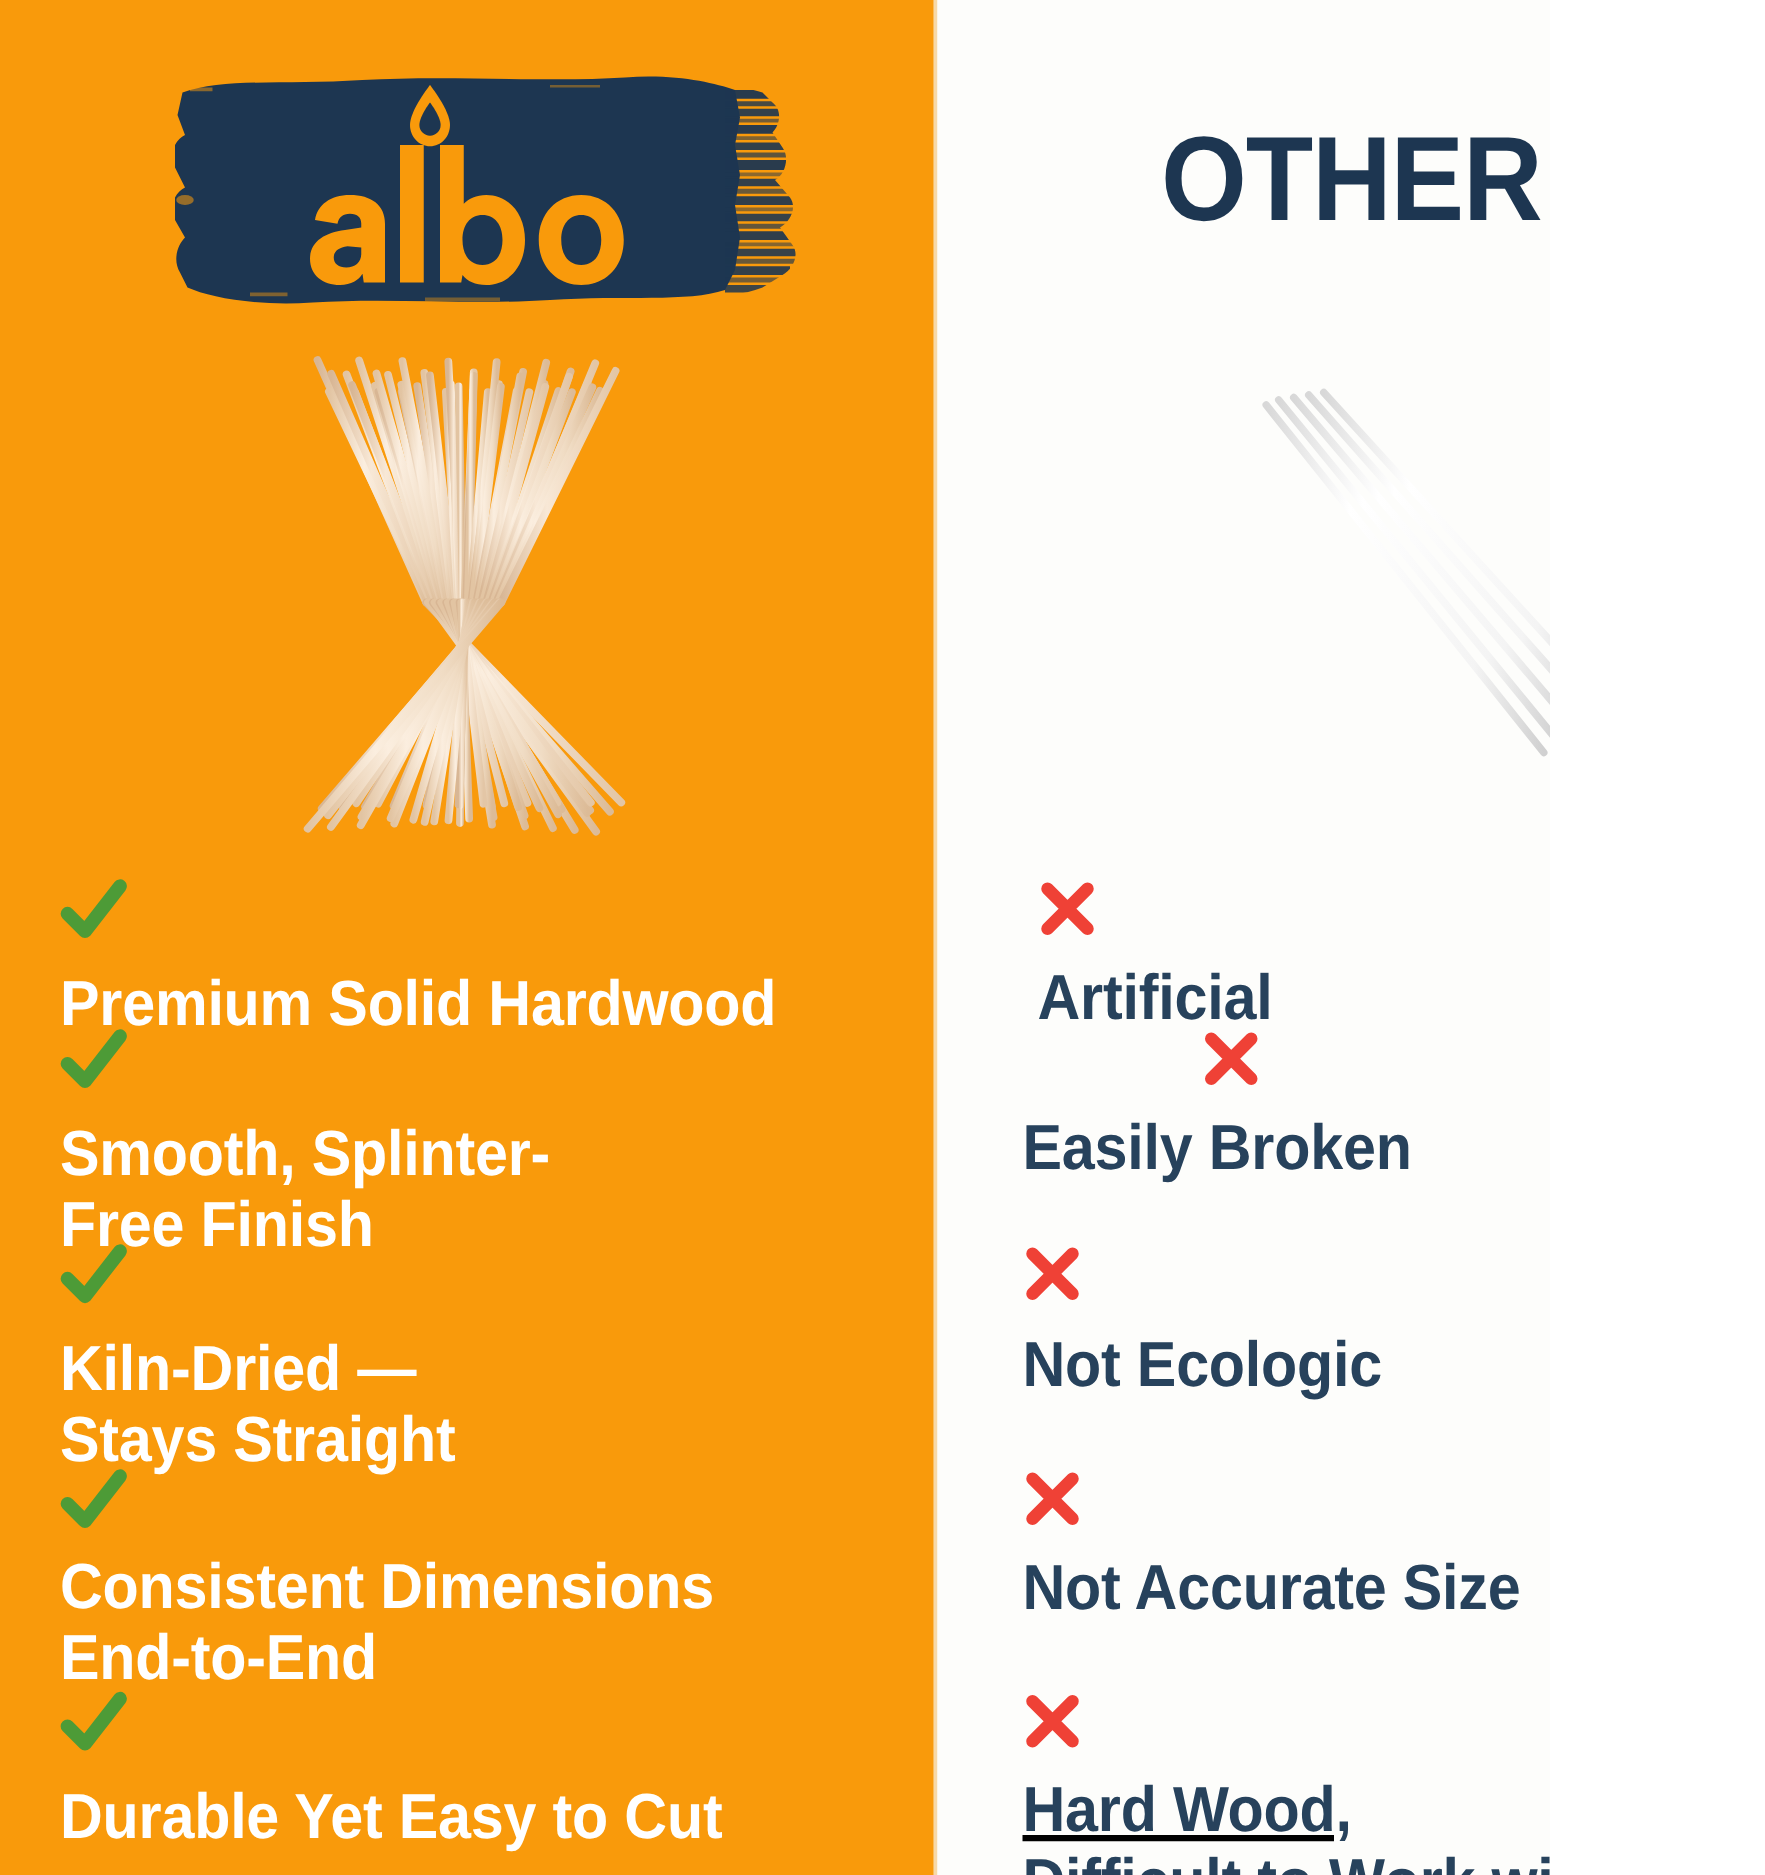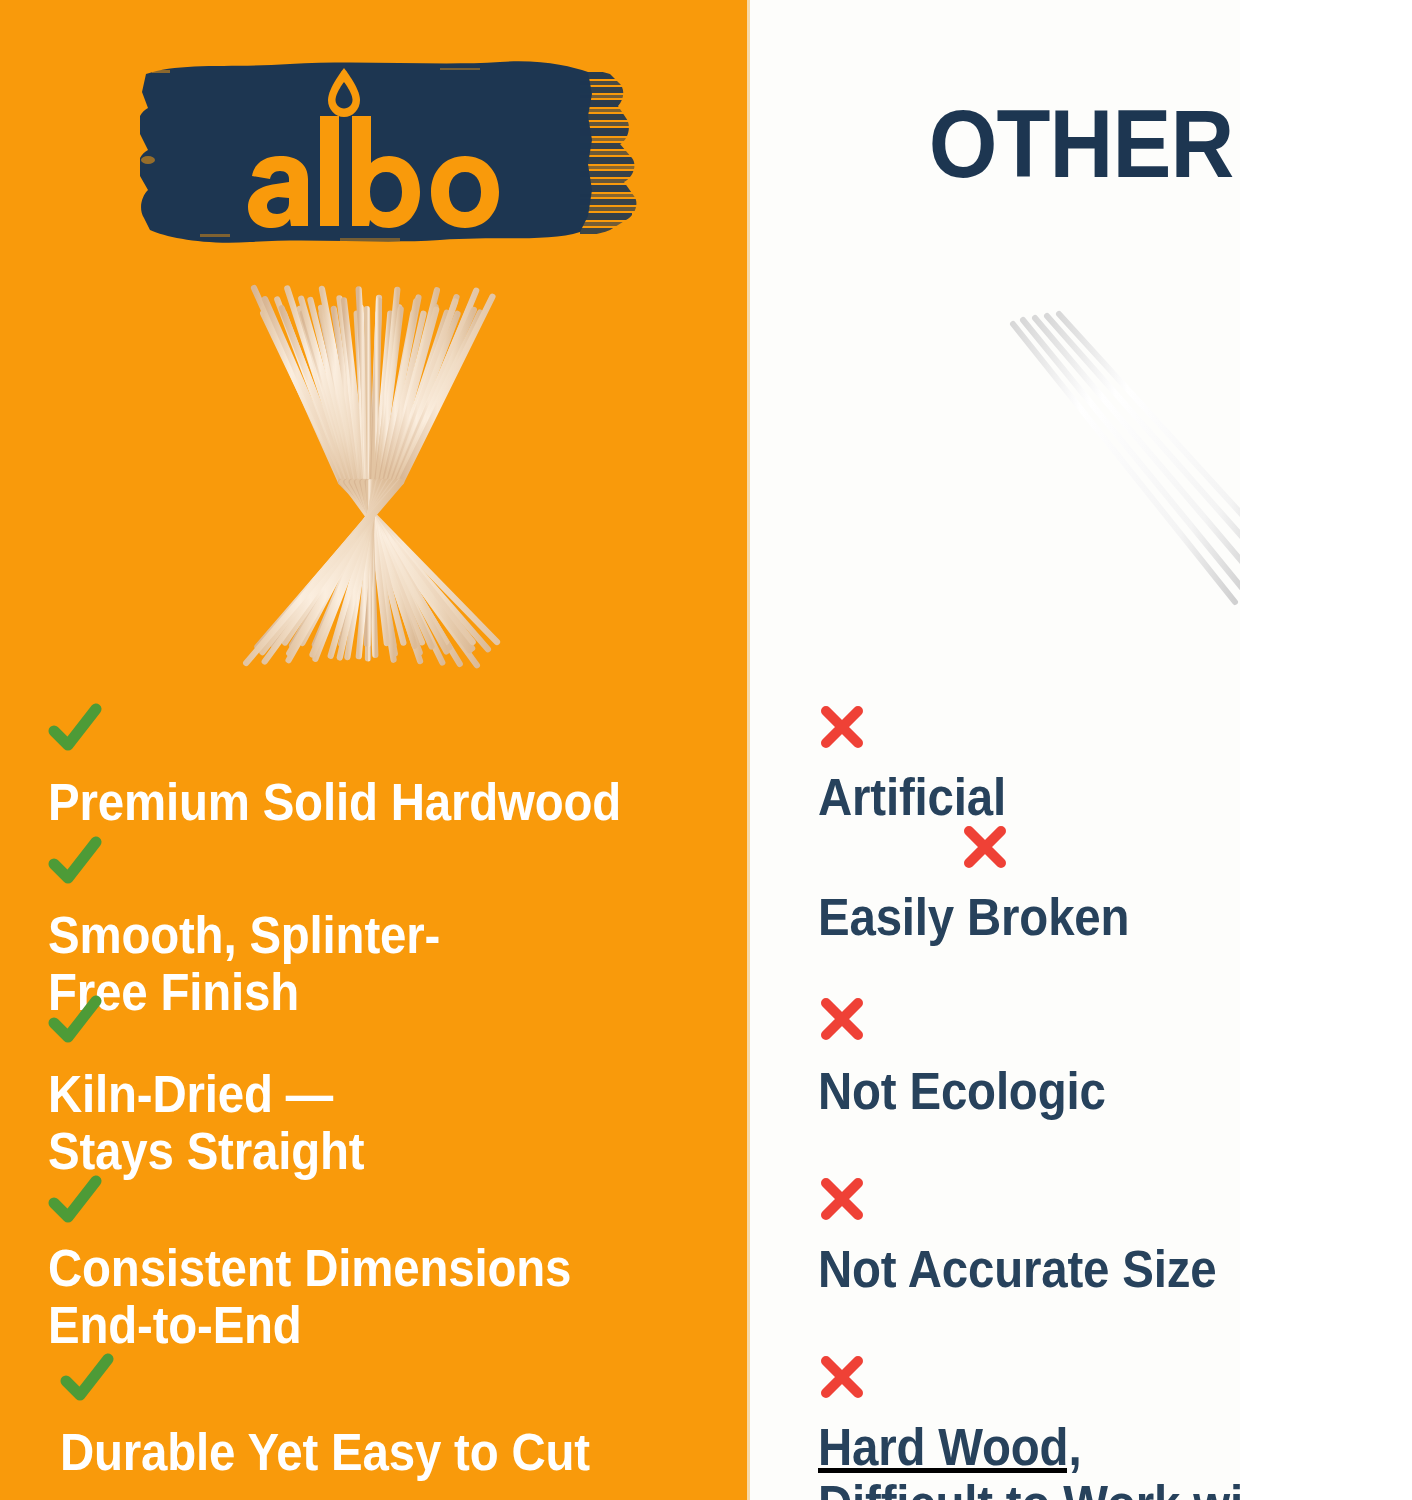--- a/index.html
+++ b/index.html
@@ -473,21 +473,21 @@
 
     <div class="item" style="top:0px;left:0px;">
       <span class="mark">
         <svg viewBox="0 0 54 54" width="54" height="54" xmlns="http://www.w3.org/2000/svg">
           <path d="M6,29 L20,43 L48,7" fill="none" stroke="#4d9b37" stroke-width="11" stroke-linecap="round" stroke-linejoin="round"></path>
         </svg>
       </span>
       <span class="item-label">Premium Solid Hardwood</span>
     </div>
 
-    <div class="item" style="top:133px;left:0px;">
+    <div class="item" style="top:120px;left:0px;">
       <span class="mark">
         <svg viewBox="0 0 54 54" width="54" height="54" xmlns="http://www.w3.org/2000/svg">
           <path d="M6,29 L20,43 L48,7" fill="none" stroke="#4d9b37" stroke-width="11" stroke-linecap="round" stroke-linejoin="round"></path>
         </svg>
       </span>
       <span class="item-label">Smooth, Splinter-
 Free Finish</span>
     </div>
 
     <div class="item" style="top:292px;left:0px;">
@@ -503,33 +503,33 @@
     <div class="item" style="top:472px;left:0px;gap:12px;">
       <span class="mark">
         <svg viewBox="0 0 54 54" width="54" height="54" xmlns="http://www.w3.org/2000/svg">
           <path d="M6,29 L20,43 L48,7" fill="none" stroke="#4d9b37" stroke-width="11" stroke-linecap="round" stroke-linejoin="round"></path>
         </svg>
       </span>
       <span class="item-label">Consistent Dimensions
 End-to-End</span>
     </div>
 
-    <div class="item" style="top:650px;left:12px;">
+    <div class="item" style="top:650px;left:0px;">
       <span class="mark">
         <svg viewBox="0 0 54 54" width="54" height="54" xmlns="http://www.w3.org/2000/svg">
           <path d="M6,29 L20,43 L48,7" fill="none" stroke="#4d9b37" stroke-width="11" stroke-linecap="round" stroke-linejoin="round"></path>
         </svg>
       </span>
       <span class="item-label">Durable Yet Easy to Cut</span>
     </div>
   </div>
 
   <div class="list list-right">
 
-    <div class="item" style="top:0px;left:0px;">
+    <div class="item" style="top:0px;left:12px;">
       <span class="mark">
         <svg viewBox="0 0 48 48" width="48" height="48" xmlns="http://www.w3.org/2000/svg">
           <path d="M8,8 L40,40 M40,8 L8,40" fill="none" stroke="#ef4136" stroke-width="10" stroke-linecap="round"></path>
         </svg>
       </span>
       <span class="item-label">Artificial</span>
     </div>
 
     <div class="item" style="top:120px;left:0px;align-items:center;">
       <span class="mark">

